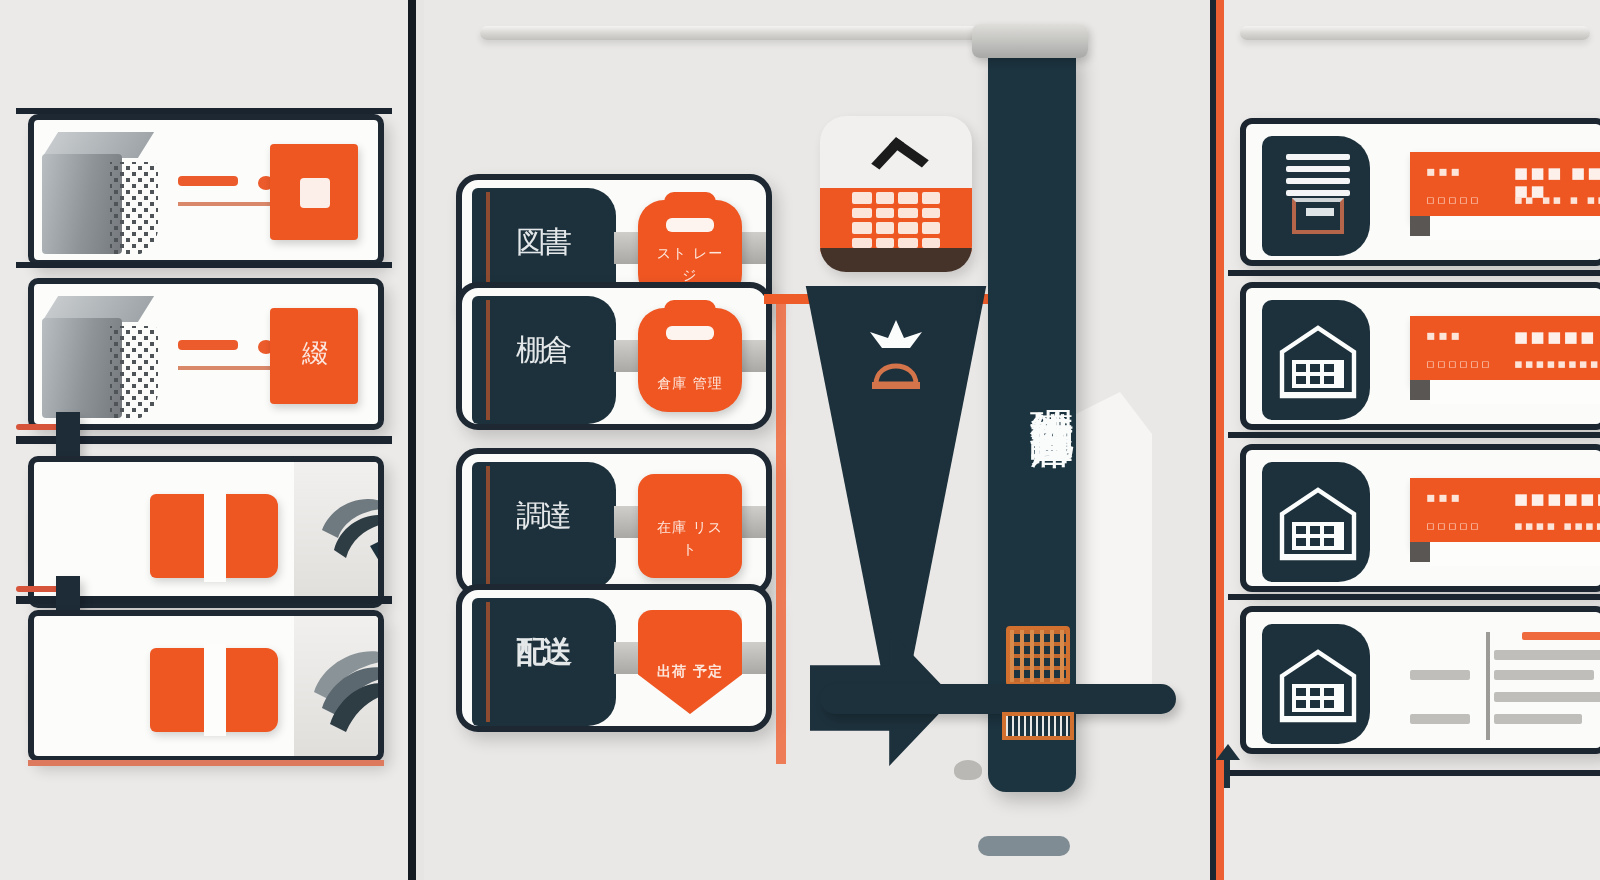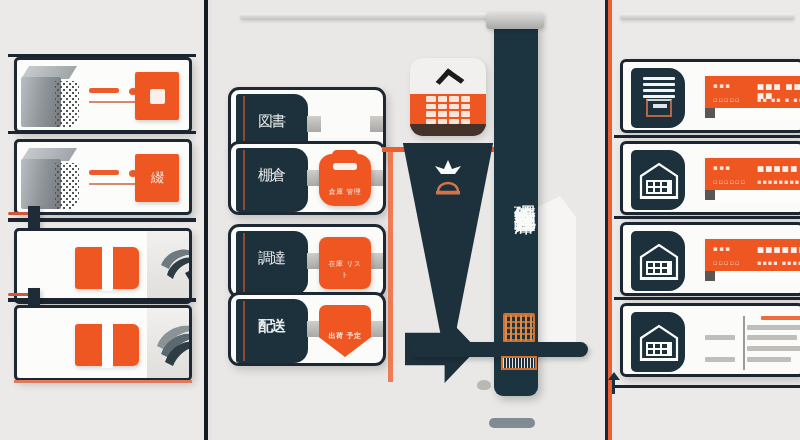--- a/index.html
+++ b/index.html
@@ -470,20 +470,23 @@
   <div class="vdiv" id="vdiv-1"></div>
   <div class="vdiv" id="vdiv-2"></div>
   <div class="vdiv" id="vdiv-3"></div>
 
   <div class="ccard" id="ccard-1">
     <div class="navy-tile">
       <span class="navy-glyph">図書</span>
     </div>
     <div class="wing wing-l"></div>
     <div class="wing wing-r"></div>
+    <div class="shield sh-bag">
+      <span class="sh-text">スト レージ</span>
+    </div>
   </div>
 
   <div class="ccard" id="ccard-2">
     <div class="navy-tile">
       <span class="navy-glyph">棚倉</span>
     </div>
     <div class="wing wing-l"></div>
     <div class="wing wing-r"></div>
     <div class="shield sh-bag">
       <span class="sh-text">倉庫 管理</span>

